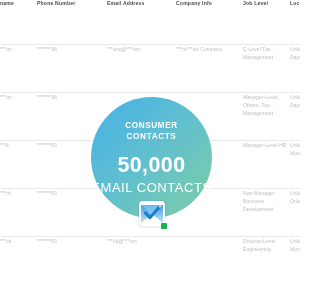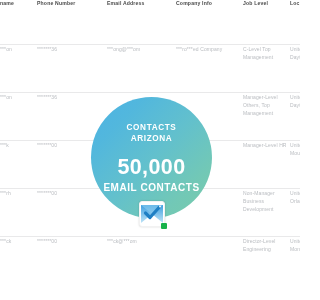--- a/index.html
+++ b/index.html
@@ -81,22 +81,22 @@
   }
   #promo-badge .count {
     font-size:21.5px;
     font-weight:700;
     letter-spacing:0.4px;
     margin-top:12px;
     margin-bottom:4px;
     line-height:1;
   }
   #promo-badge .sub {
-    font-size:10px;
-    font-weight:700;
+    font-size:13px;
+    font-weight:400;
     letter-spacing:0.55px;
   }
 
   
   #email-icon {
     position:absolute;
     left:139px; top:201px;
     width:26px; height:26px;
     background:#ffffff;
     border:1.6px solid #f2f2f2;
@@ -172,22 +172,22 @@
       <td class="c-email">***ck@***om</td>
       <td class="c-company"></td>
       <td class="c-job wrap">Director-Level Engineering</td>
       <td class="c-loc wrap">Unite Mon</td>
     </tr>
 
   </tbody>
 </table>
 
 <div id="promo-badge">
+  <div class="line">CONSUMER</div>
   <div class="line">CONTACTS</div>
-  <div class="line">ARIZONA</div>
   <div class="count">50,000</div>
   <div class="sub">EMAIL CONTACTS</div>
 </div>
 
 <div id="email-icon">
   <svg viewBox="0 0 24 24" xmlns="http://www.w3.org/2000/svg">
     <defs>
       <linearGradient id="skyg" x1="0" y1="0" x2="0" y2="1">
         <stop offset="0%" stop-color="#3f9fe0"></stop>
         <stop offset="100%" stop-color="#bfe4f7"></stop>

